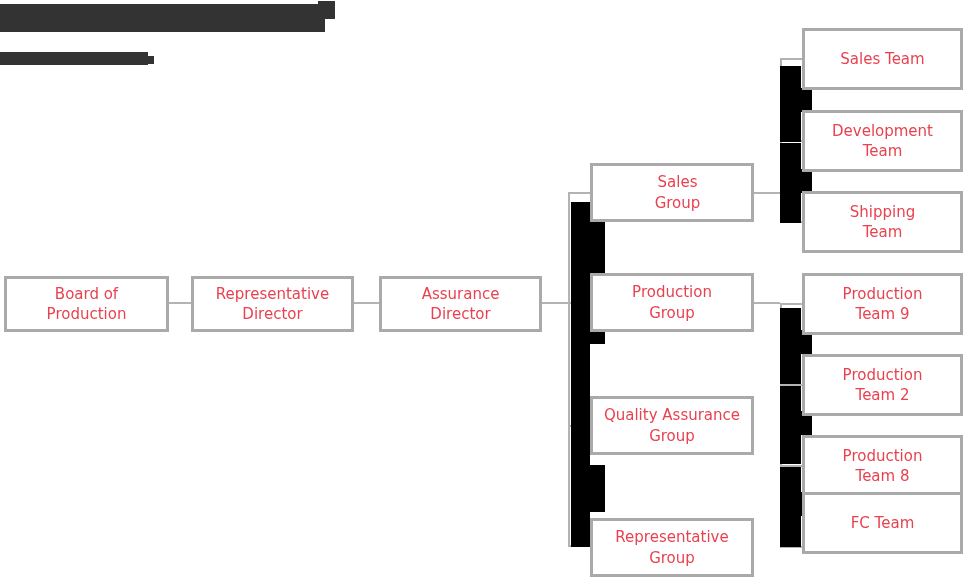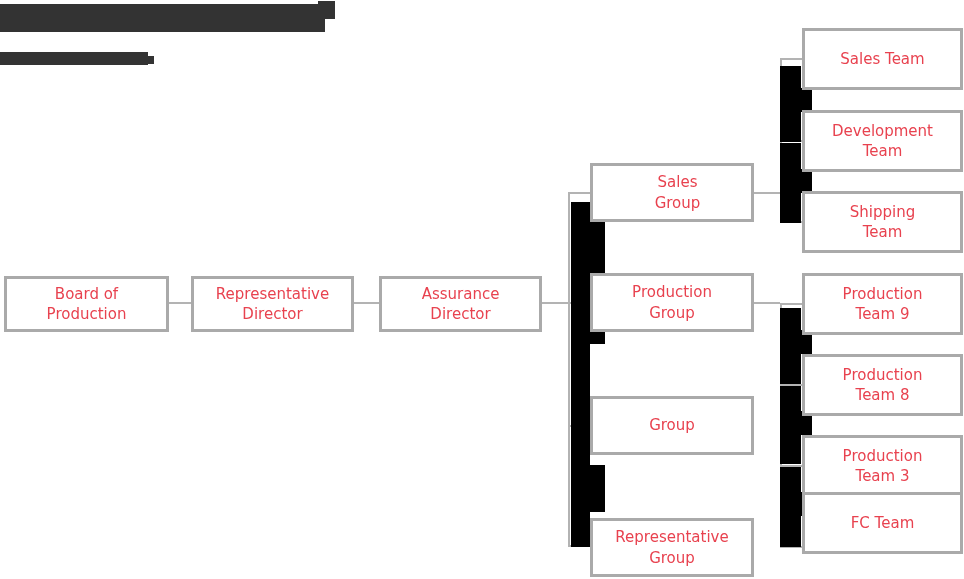--- a/index.html
+++ b/index.html
@@ -145,20 +145,21 @@
 
   <div class="node" style="left:590px; top:273px; width:164px; height:59px;">
     <div>
       <span>Production</span>
       <span>Group</span>
     </div>
   </div>
 
   <div class="node" style="left:590px; top:396px; width:164px; height:59px;">
     <div>
+      <span>Quality Assurance</span>
       <span>Group</span>
     </div>
   </div>
 
   <div class="node" style="left:590px; top:518px; width:164px; height:59px;">
     <div>
       <span>Representative</span>
       <span>Group</span>
     </div>
   </div>
@@ -186,30 +187,30 @@
   <div class="node" style="left:802px; top:273px; width:161px; height:62px;">
     <div>
       <span>Production</span>
       <span>Team 9</span>
     </div>
   </div>
 
   <div class="node" style="left:802px; top:354px; width:161px; height:62px;">
     <div>
       <span>Production</span>
+      <span>Team 2</span>
+    </div>
+  </div>
+
+  <div class="node" style="left:802px; top:435px; width:161px; height:62px;">
+    <div>
+      <span>Production</span>
       <span>Team 8</span>
     </div>
   </div>
 
-  <div class="node" style="left:802px; top:435px; width:161px; height:62px;">
-    <div>
-      <span>Production</span>
-      <span>Team 3</span>
-    </div>
-  </div>
-
   <div class="node" style="left:802px; top:492px; width:161px; height:62px;">
     <div>
       <span>FC Team</span>
     </div>
   </div>
 
 </div>
 
 </body></html>

